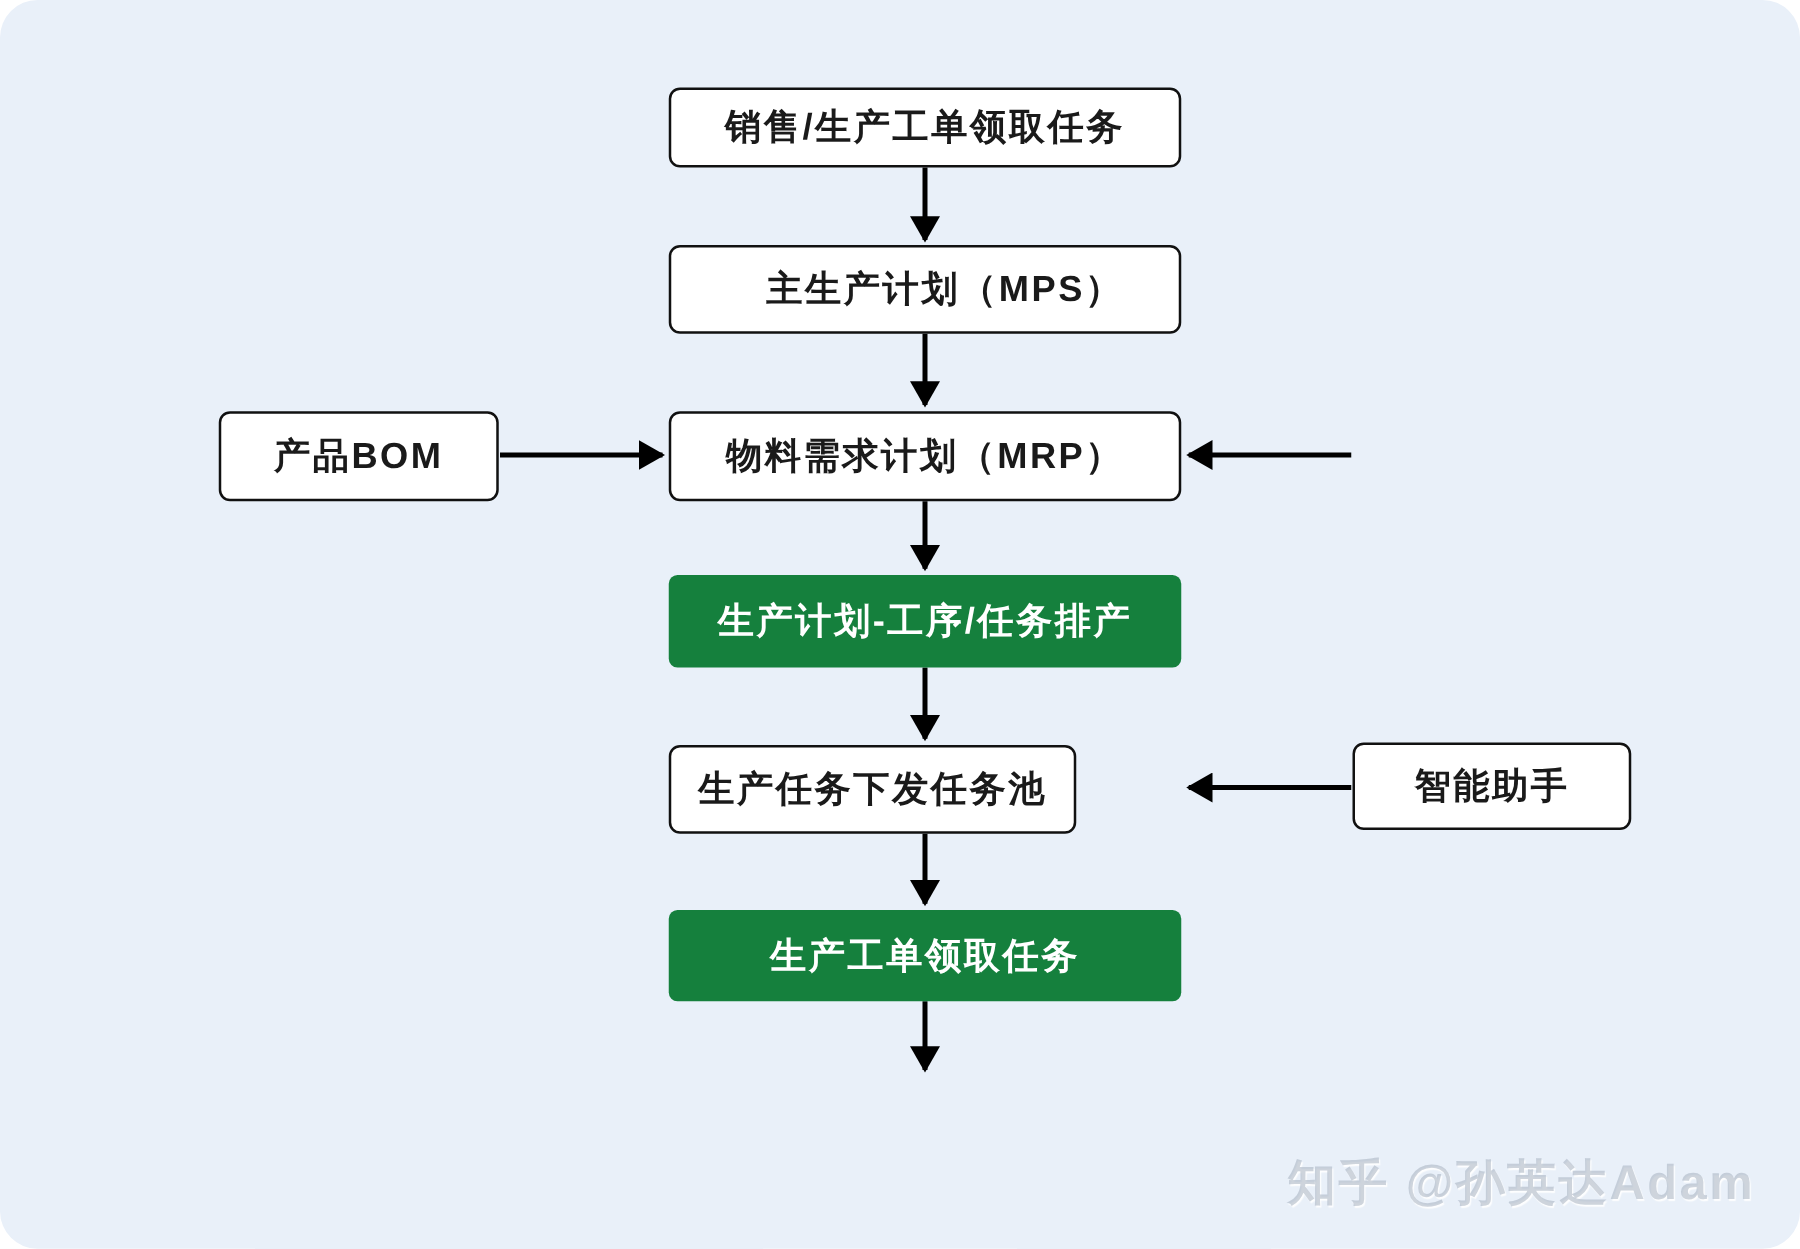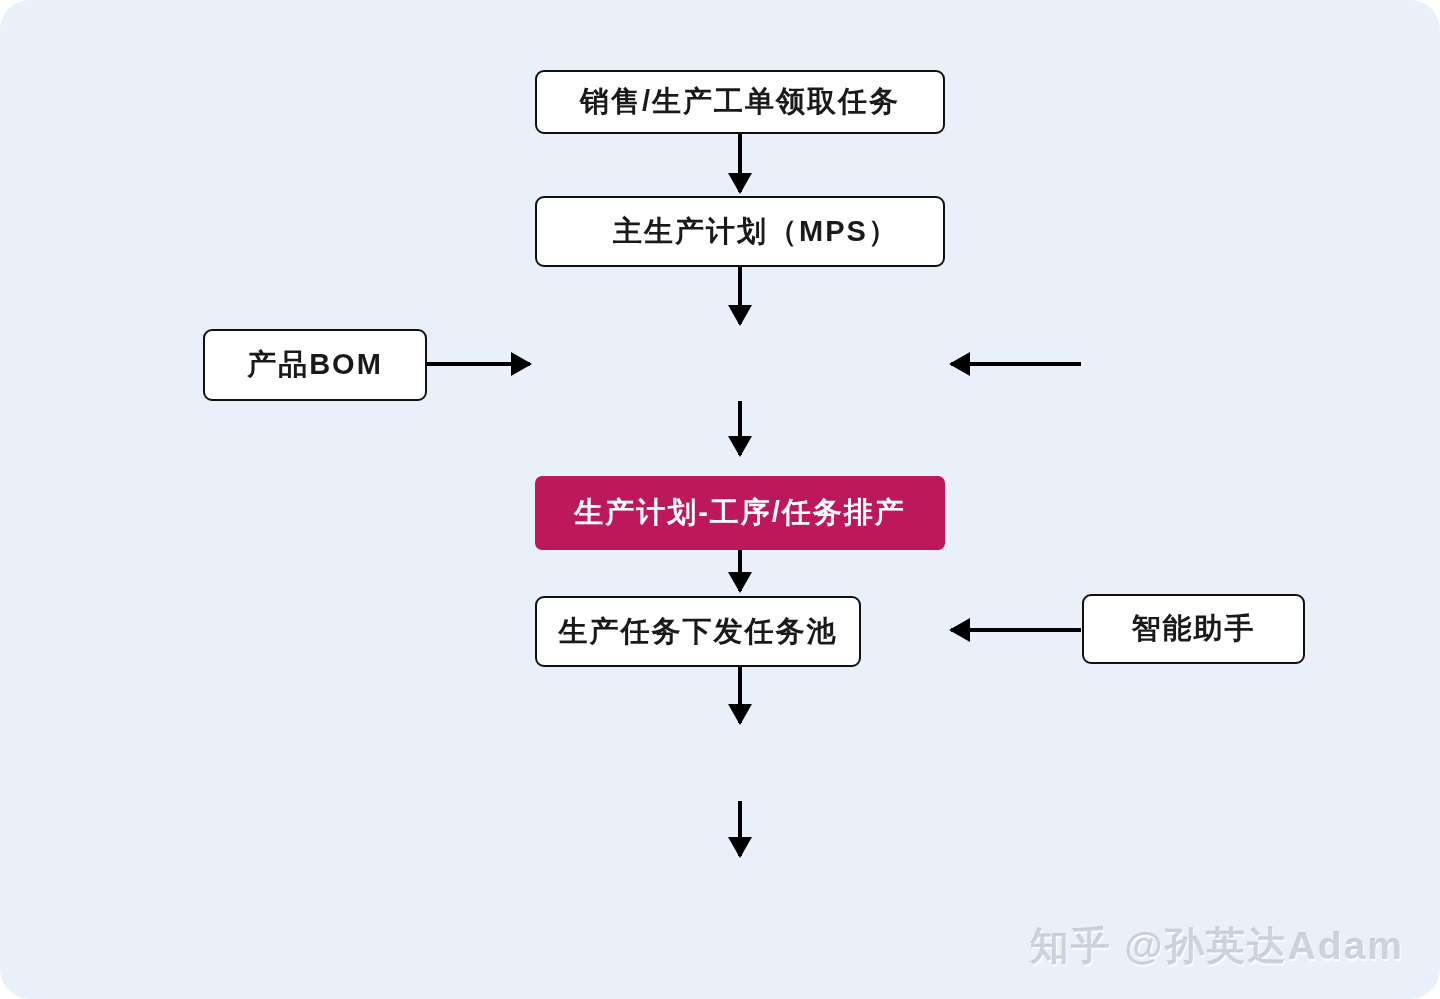--- a/index.html
+++ b/index.html
@@ -27,25 +27,24 @@
     letter-spacing: 2px;
     white-space: nowrap;
   }
   .node.plain {
     background: #ffffff;
     border: 2px solid #111111;
     border-radius: 9px;
     color: #1a1a1a;
   }
   .node.green {
-    background: #be185d;
+    background: #15803d;
     border: none;
     border-radius: 7px;
     color: #ffffff;
-    margin-top: 16px;
   }
   .arrows {
     position: absolute;
     left: 0; top: 0;
     width: 1440px; height: 999px;
     pointer-events: none;
   }
   .watermark {
     position: absolute;
     right: 36px;
@@ -80,27 +79,29 @@
 
     <line x1="400" y1="364" x2="530" y2="364" stroke="#000" stroke-width="4" marker-end="url(#ah)"></line>
     <line x1="1081" y1="364" x2="951" y2="364" stroke="#000" stroke-width="4" marker-end="url(#ah)"></line>
     <line x1="1081" y1="630" x2="951" y2="630" stroke="#000" stroke-width="4" marker-end="url(#ah)"></line>
   </svg>
 
   <div class="node plain" style="left:535px; top:70px;  width:410px; height:64px;">销售/生产工单领取任务</div>
 
   <div class="node plain" style="left:535px; top:196px; width:410px; height:71px;padding-left:32px;">主生产计划（MPS）</div>
 
+  <div class="node plain" style="left:535px; top:329px; width:410px; height:72px;">物料需求计划（MRP）</div>
 
   <div class="node green" style="left:535px; top:460px; width:410px; height:74px;">生产计划-工序/任务排产</div>
 
   <div class="node plain" style="left:535px; top:596px; width:326px; height:71px;">生产任务下发任务池</div>
 
+  <div class="node green" style="left:535px; top:728px; width:410px; height:73px;">生产工单领取任务</div>
 
 
-  <div class="node plain" style="left:175px; top:329px; width:224px; height:72px;margin-left:28px;">产品BOM</div>
+  <div class="node plain" style="left:175px; top:329px; width:224px; height:72px;">产品BOM</div>
 
 
   <div class="node plain" style="left:1082px; top:594px; width:223px; height:70px;">智能助手</div>
 
   <div class="watermark">知乎 @孙英达Adam</div>
 
 </div>
 
 </body></html>

